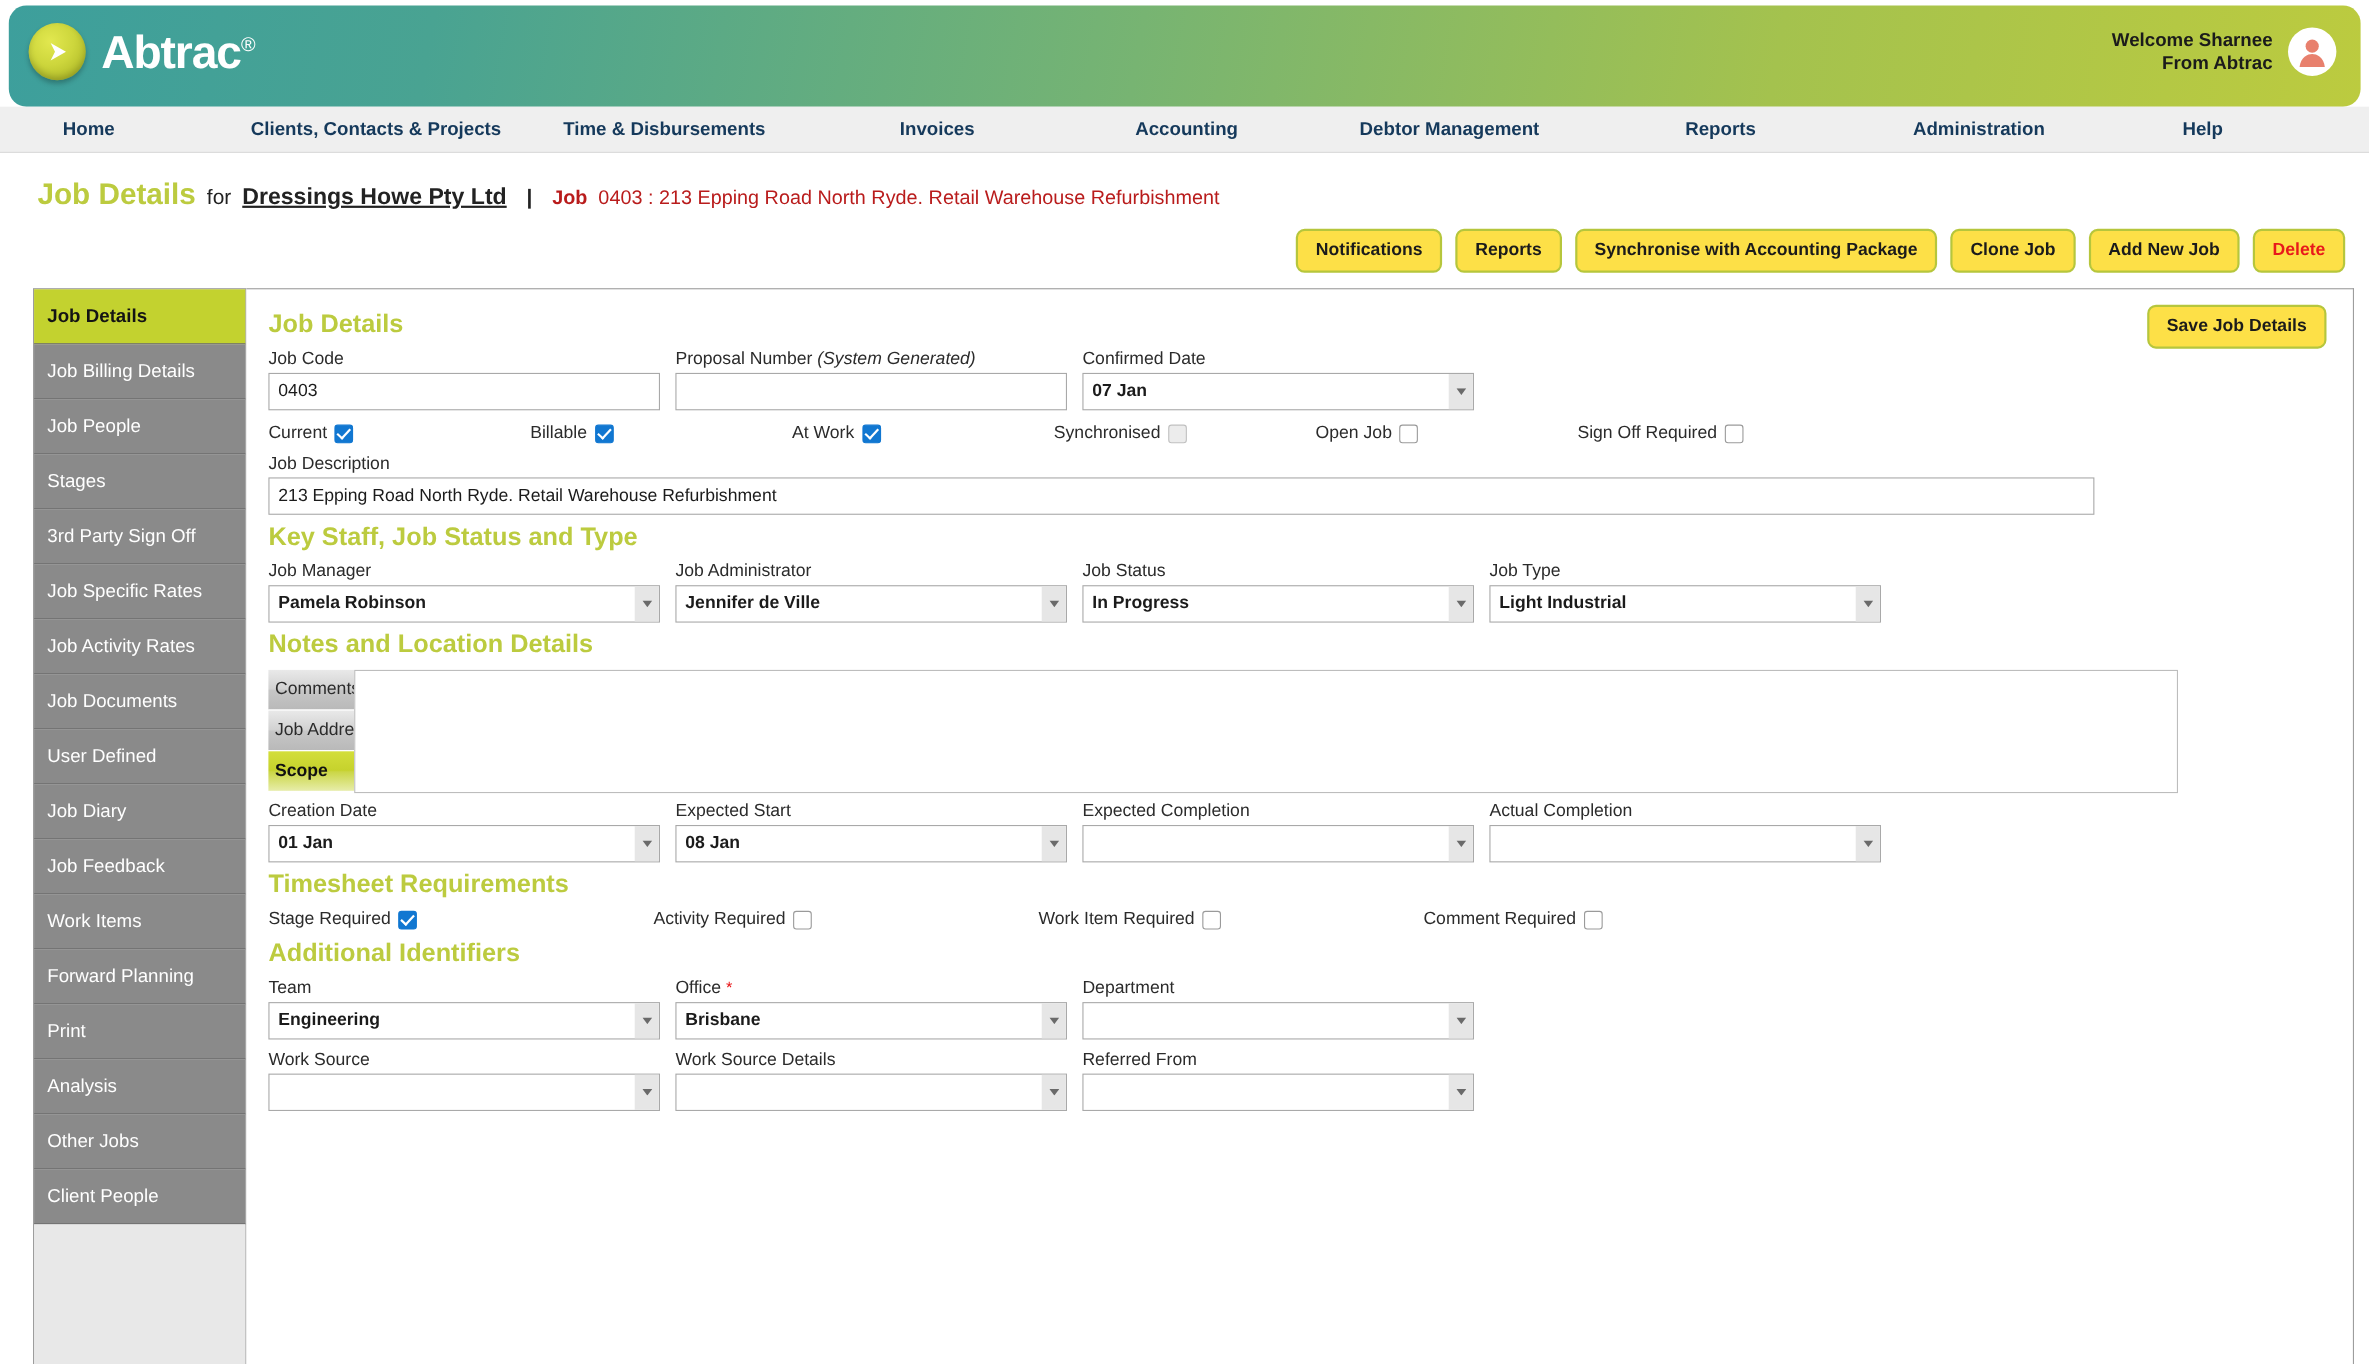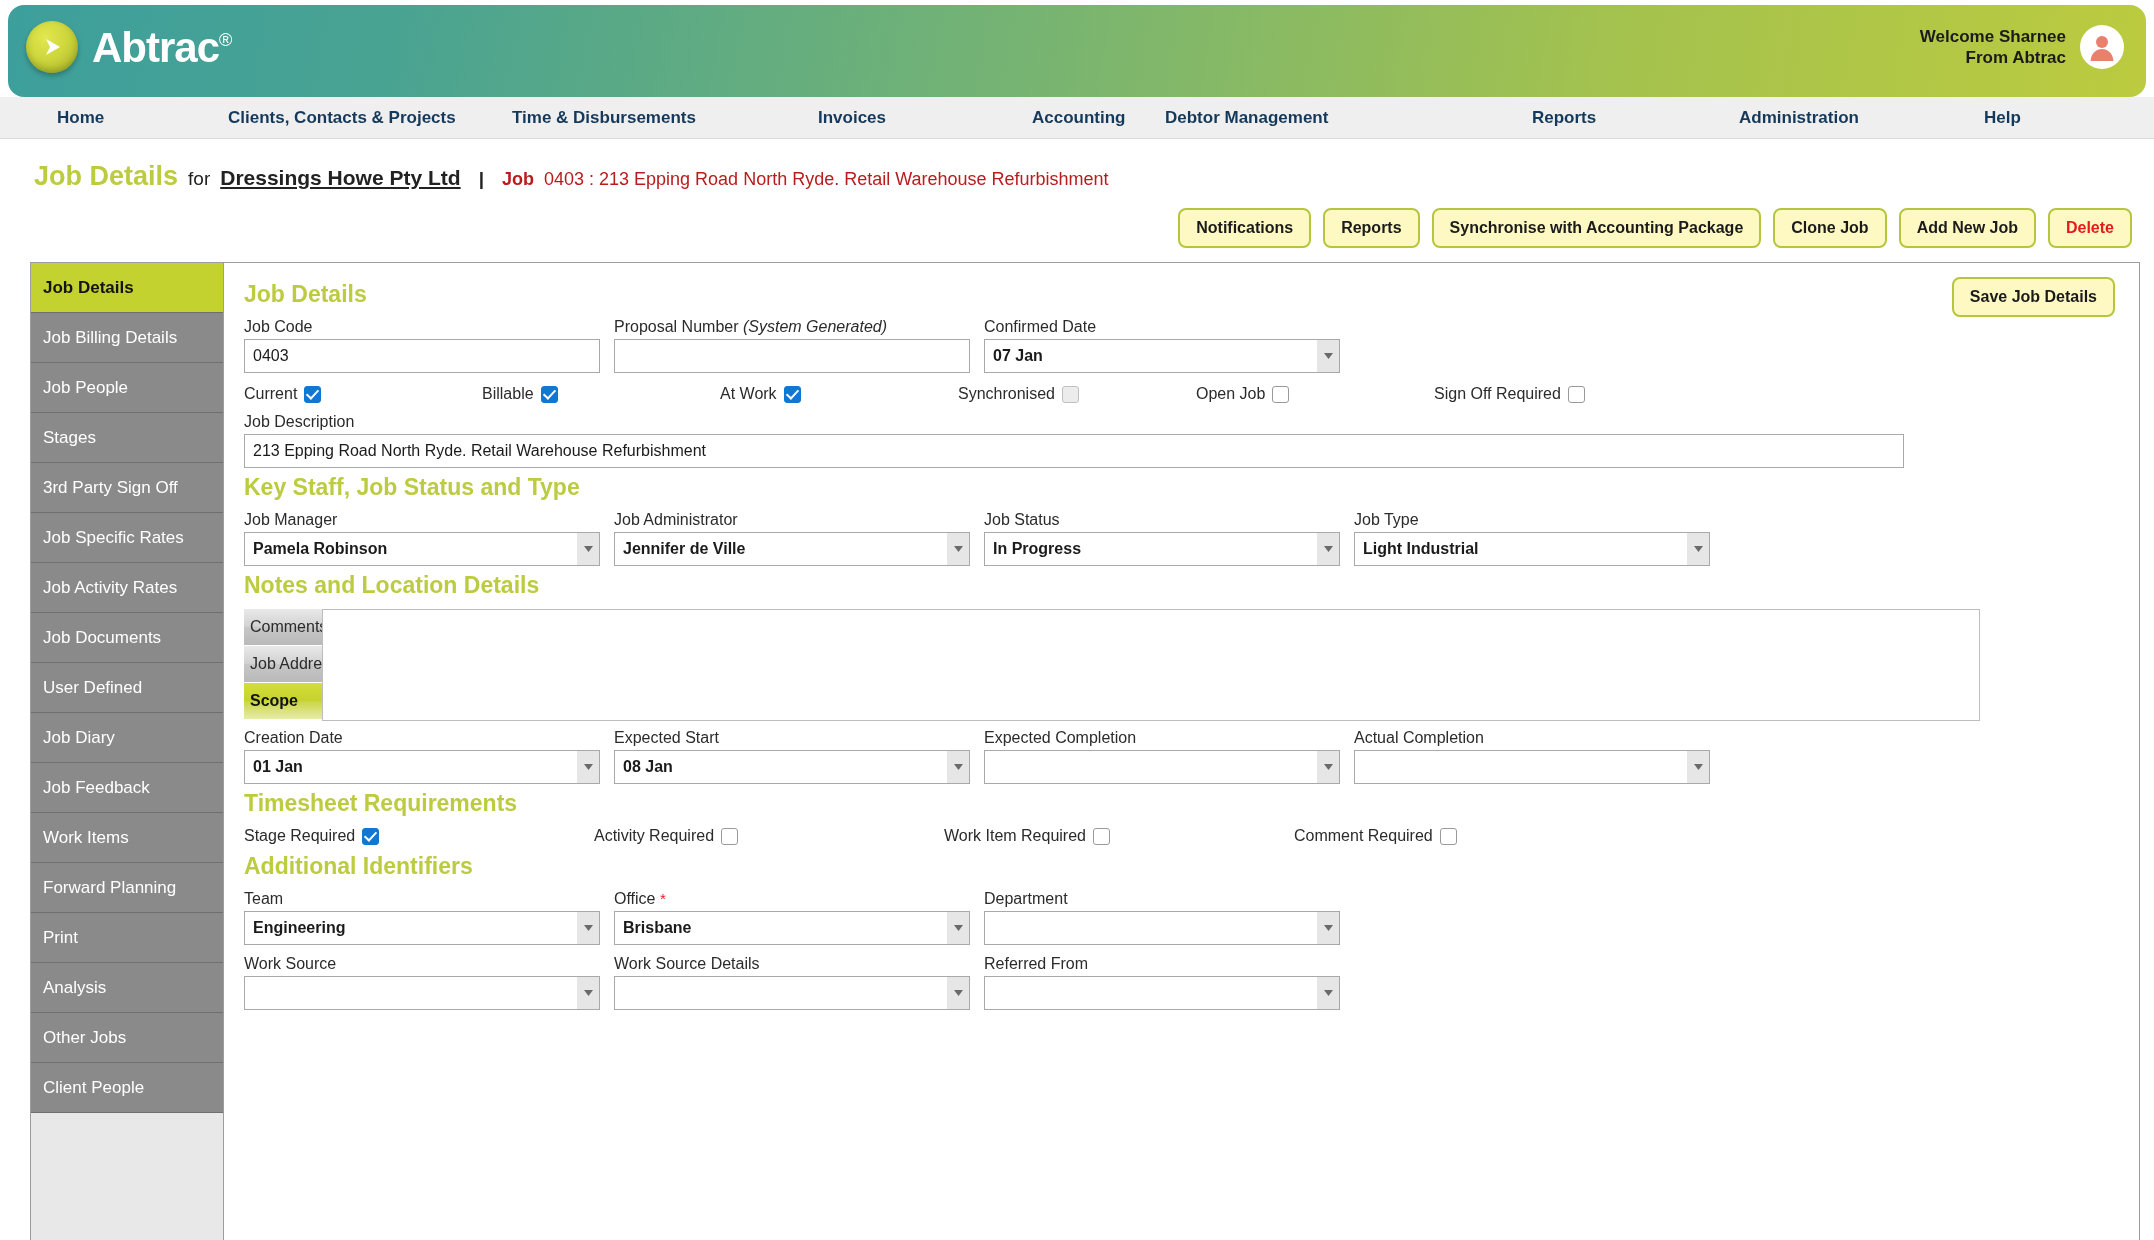--- a/index.html
+++ b/index.html
@@ -78,21 +78,21 @@
   .pt-pipe { color: #222; font-size: 19px; font-weight: bold; padding: 0 8px; }
   .pt-joblabel { color: #b91c1c; font-size: 18px; font-weight: bold; }
   .pt-jobdesc { color: #b91c1c; font-size: 18px; }
 
   
   .top-btn-row {
     display: flex; justify-content: flex-end; align-items: center;
     gap: 12px; padding: 16px 22px 0 0;
   }
   .btn-outline {
-    border: 2px solid #b6c63c; border-radius: 8px; background: #fef9c3;
+    border: 2px solid #b6c63c; border-radius: 8px; background: #fde047;
     color: #1b1b1b; font-size: 16px; font-weight: bold;
     padding: 9px 16px; cursor: pointer; white-space: nowrap;
     font-family: "Liberation Sans", sans-serif;
   }
   .btn-danger { color: #e8191b; }
 
   
   .main-wrap {
     display: flex;
     margin: 14px 14px 0 30px;
@@ -258,21 +258,21 @@
       </span>
     </div>
   </div>
 
   <div class="nav-bar" id="navbar" style="position: relative;">
       <div class="nav-item" style="position: absolute; left: 57px; top: 11px;">Home</div>
       <div class="nav-item" style="position: absolute; left: 228px; top: 11px;">Clients, Contacts &amp; Projects</div>
       <div class="nav-item" style="position: absolute; left: 512px; top: 11px;">Time &amp; Disbursements</div>
       <div class="nav-item" style="position: absolute; left: 818px; top: 11px;">Invoices</div>
       <div class="nav-item" style="position: absolute; left: 1032px; top: 11px;">Accounting</div>
-      <div class="nav-item" style="position: absolute; left: 1165px; top: 11px;">Debtor Management</div>
+      <div class="nav-item" style="position: absolute; left: 1236px; top: 11px;">Debtor Management</div>
       <div class="nav-item" style="position: absolute; left: 1532px; top: 11px;">Reports</div>
       <div class="nav-item" style="position: absolute; left: 1739px; top: 11px;">Administration</div>
       <div class="nav-item" style="position: absolute; left: 1984px; top: 11px;">Help</div>
     </div>
 
   <div class="page-title-row">
     <span class="pt-main">Job Details</span>
     <span class="pt-for">for</span>
     <span class="pt-client">Dressings Howe Pty Ltd</span>
     <span class="pt-pipe">|</span>

